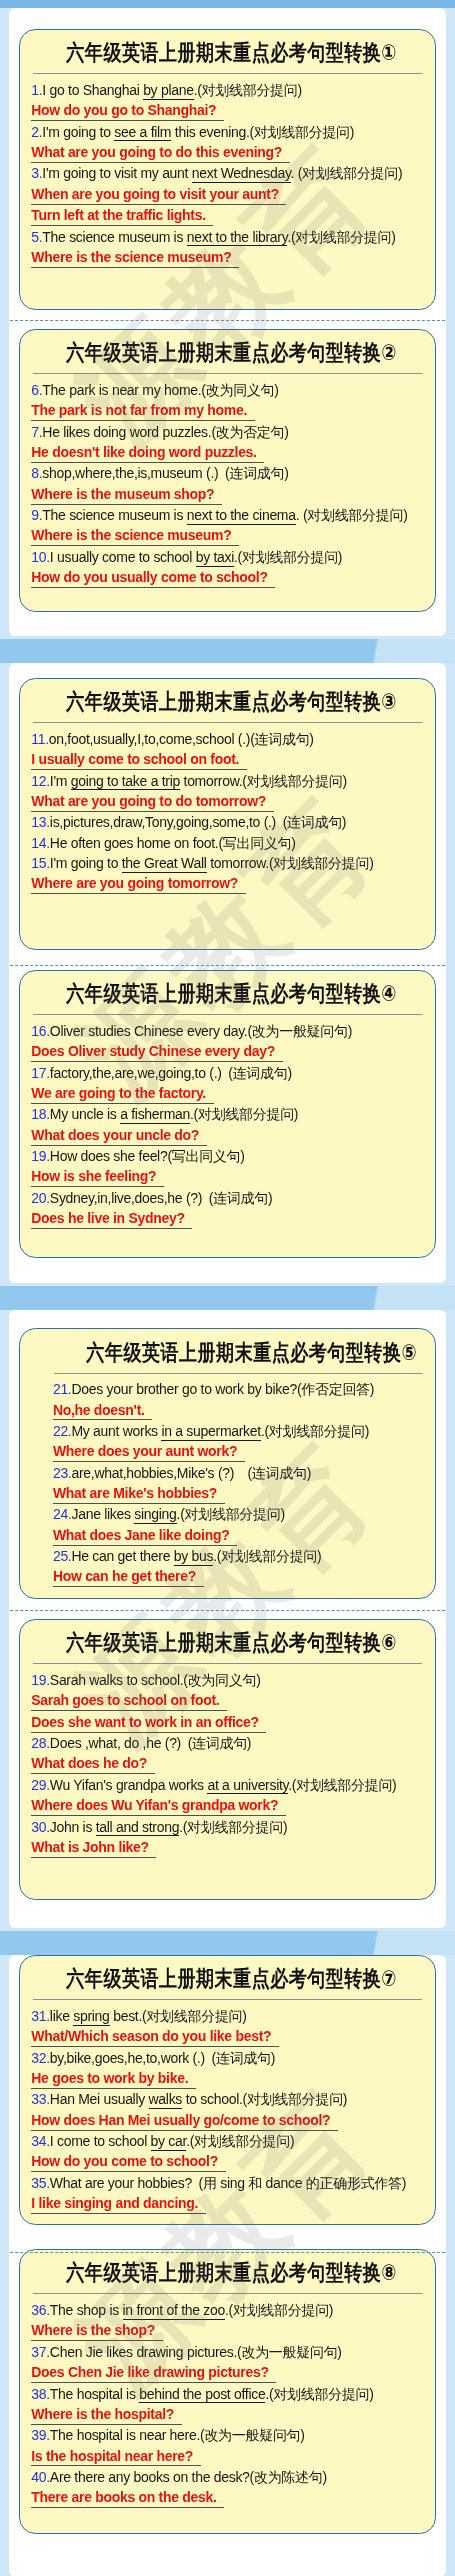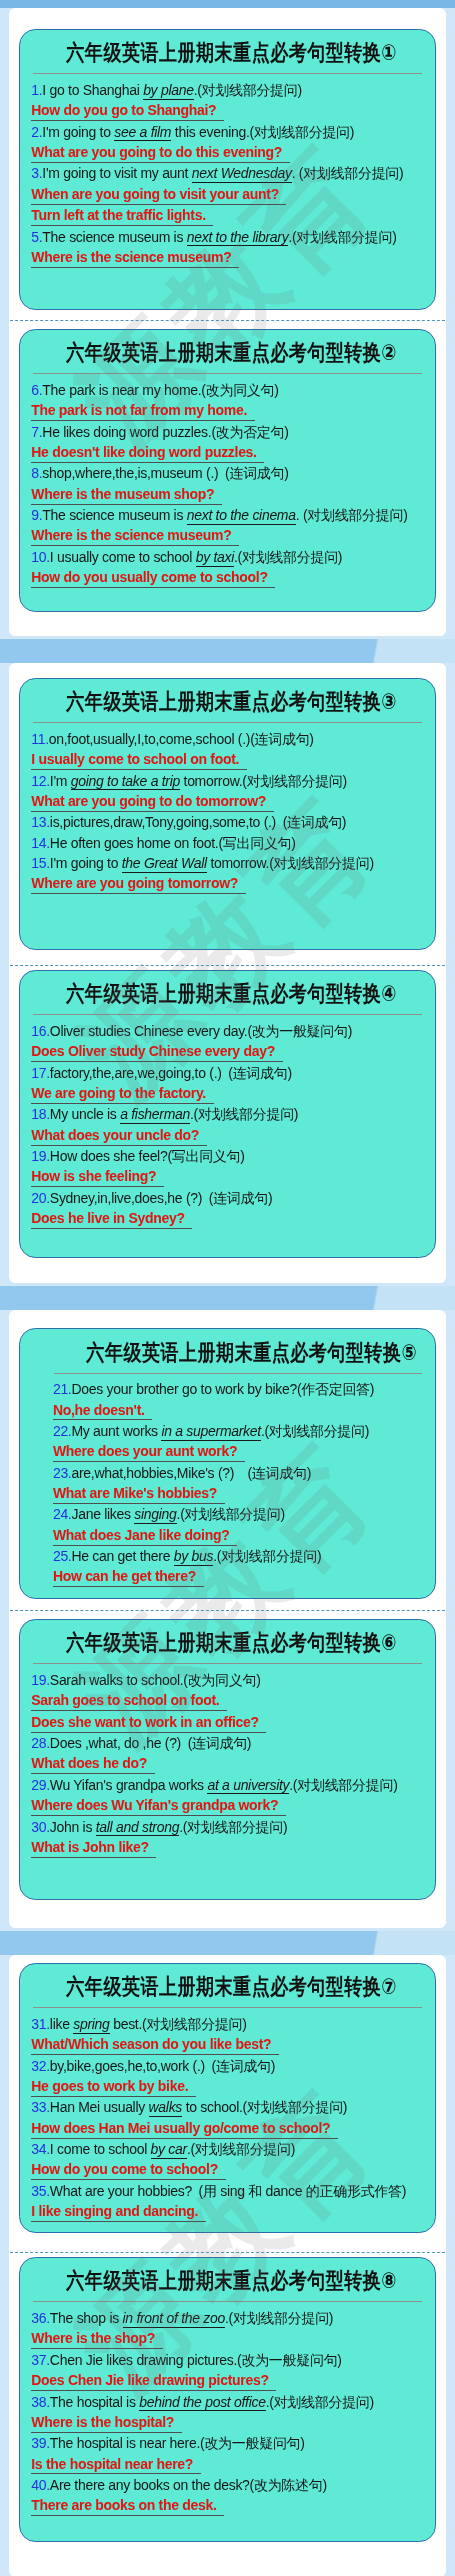--- a/index.html
+++ b/index.html
@@ -14,39 +14,39 @@
     background:#ffffff;margin:0 8.9px;position:relative;overflow:hidden;
     border-radius:6.3px;
   }
   .band{
     height:27px;margin:0;
     background:linear-gradient(100deg,#93c8ee 0%,#93c8ee 82%,#c3e2f6 82.5%,#c3e2f6 100%);
     border-top:3.8px solid #cfe7f7;
     box-sizing:border-box;
   }
   .card{
-    border:1.3px solid #2c6fa8;border-radius:16.4px;background:#5eead4;
+    border:1.3px solid #2c6fa8;border-radius:16.4px;background:#fef9c3;
     margin-left:10px;margin-right:10px;
     padding:6.3px 11.4px 7.6px 11.4px;
     position:relative;z-index:1;box-sizing:border-box;
   }
   .title{
     font-size:22px;font-weight:800;color:#111;
     text-align:center;margin:2.5px 0 2.5px 0;
     transform:scaleX(.82);transform-origin:center;
     letter-spacing:0.6px;white-space:nowrap;
   }
   .rule{border-top:0.6px solid #8f8f8f;margin:5px 1.3px 7.6px 1.3px;}
   .q,.a{
     font-size:14px;line-height:1.22;letter-spacing:-0.3px;
     margin:0 0 3.2px 0;color:#161616;word-break:break-word;
   }
   .a{margin-bottom:4.4px;font-weight:bold;}
   .num{color:#2531dd;}
-  .seg.ul{border-bottom:1.3px solid #1a1a1a;padding-bottom:0.6px;font-style:italic;}
+  .seg.ul{border-bottom:1.3px solid #1a1a1a;padding-bottom:0.6px;}
   .atext{
     color:#e51410;
     border-bottom:1.3px solid #4f4f4f;
     padding:0 7.6px 1.9px 0;
     display:inline;
   }
   .dash{
     position:absolute;left:-8.9px;width:455px;height:0;
     border-top:1.9px dashed #4e95b5;z-index:4;
   }
@@ -153,21 +153,21 @@
         <p class="q"><span class="num">29.</span><span class="seg">Wu Yifan's grandpa works </span><span class="seg ul">at a university</span><span class="seg">.(对划线部分提问)</span></p>
         <p class="a"><span class="atext">Where does Wu Yifan's grandpa work?</span></p>
         <p class="q"><span class="num">30.</span><span class="seg">John is </span><span class="seg ul">tall and strong</span><span class="seg">.(对划线部分提问)</span></p>
         <p class="a"><span class="atext">What is John like?</span></p>
       </article>
       <div class="dash" style="top: 300px;"></div>
     </section>
     <div class="band"></div>
     <section class="page" style="height: 622px;">
       <div class="wm">源教育</div>
-      <article class="card" style="margin-top: 8px; min-height: 269px;">
+      <article class="card" style="margin-top: 0; min-height: 269px;">
         <h2 class="title">六年级英语上册期末重点必考句型转换⑦</h2>
         <div class="rule"></div>
         <p class="q"><span class="num">31.</span><span class="seg">like </span><span class="seg ul">spring</span><span class="seg"> best.(对划线部分提问)</span></p>
         <p class="a"><span class="atext">What/Which season do you like best?</span></p>
         <p class="q"><span class="num">32.</span><span class="seg">by,bike,goes,he,to,work (.) (连词成句)</span></p>
         <p class="a"><span class="atext">He goes to work by bike.</span></p>
         <p class="q"><span class="num">33.</span><span class="seg">Han Mei usually </span><span class="seg ul">walks</span><span class="seg"> to school.(对划线部分提问)</span></p>
         <p class="a"><span class="atext">How does Han Mei usually go/come to school?</span></p>
         <p class="q"><span class="num">34.</span><span class="seg">I come to school </span><span class="seg ul">by car</span><span class="seg">.(对划线部分提问)</span></p>
         <p class="a"><span class="atext">How do you come to school?</span></p>

